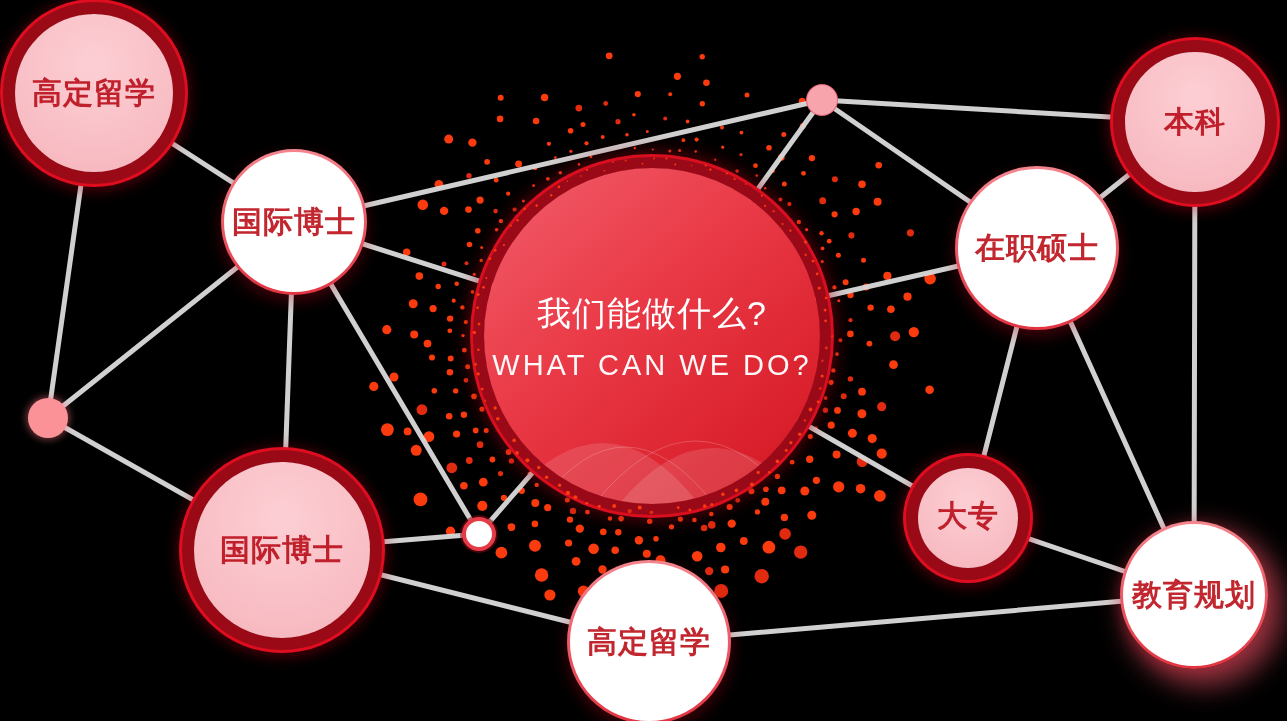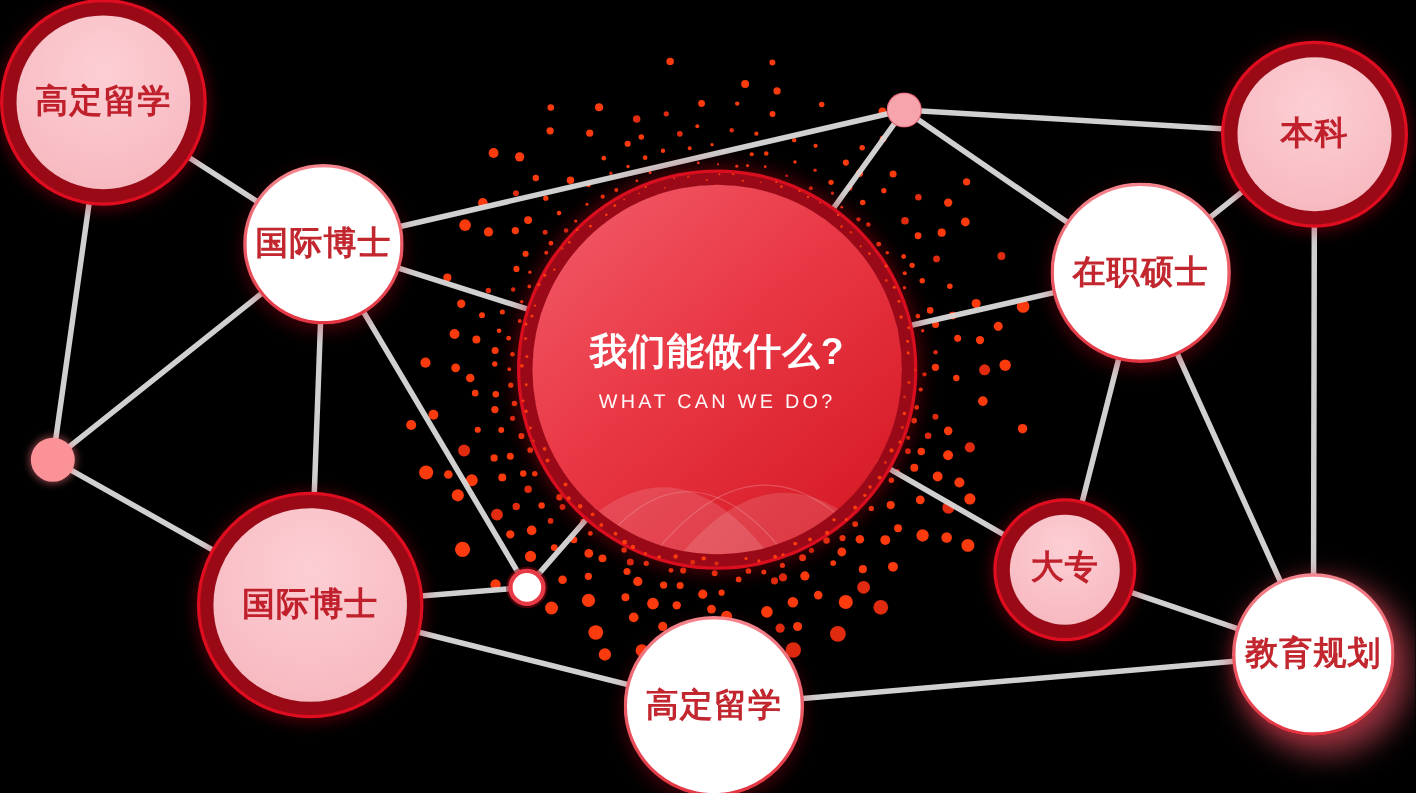--- a/index.html
+++ b/index.html
@@ -20,24 +20,24 @@
   #hub{
     position:absolute;z-index:3;
     border-radius:50%;
     display:flex;flex-direction:column;align-items:center;justify-content:center;
     text-align:center;
     background:linear-gradient(140deg,#f25e6b 0%,#ea3a47 42%,#d2141f 100%);
     box-shadow:0 0 0 11px #9a0917, 0 0 0 14px #d90e1f, 0 0 18px 16px rgba(160,5,20,.55);
     overflow:hidden;
   }
   #hub .hub-title{
-    color:#fff;font-size:34px;font-weight:bold;letter-spacing:1px;z-index:2;
+    color:#fff;font-size:34px;font-weight:normal;letter-spacing:1px;z-index:2;
   }
   #hub .hub-subtitle{
-    color:rgba(255,255,255,.97);font-size:18px;font-weight:400;
+    color:rgba(255,255,255,.97);font-size:29px;font-weight:400;
     letter-spacing:3px;margin-top:12px;z-index:2;
   }
   #hub .waves{position:absolute;left:0;bottom:0;width:100%;height:120px;z-index:1;}
 
   
   .node{
     position:absolute;border-radius:50%;
     display:flex;align-items:center;justify-content:center;
     box-sizing:border-box;text-align:center;
   }

